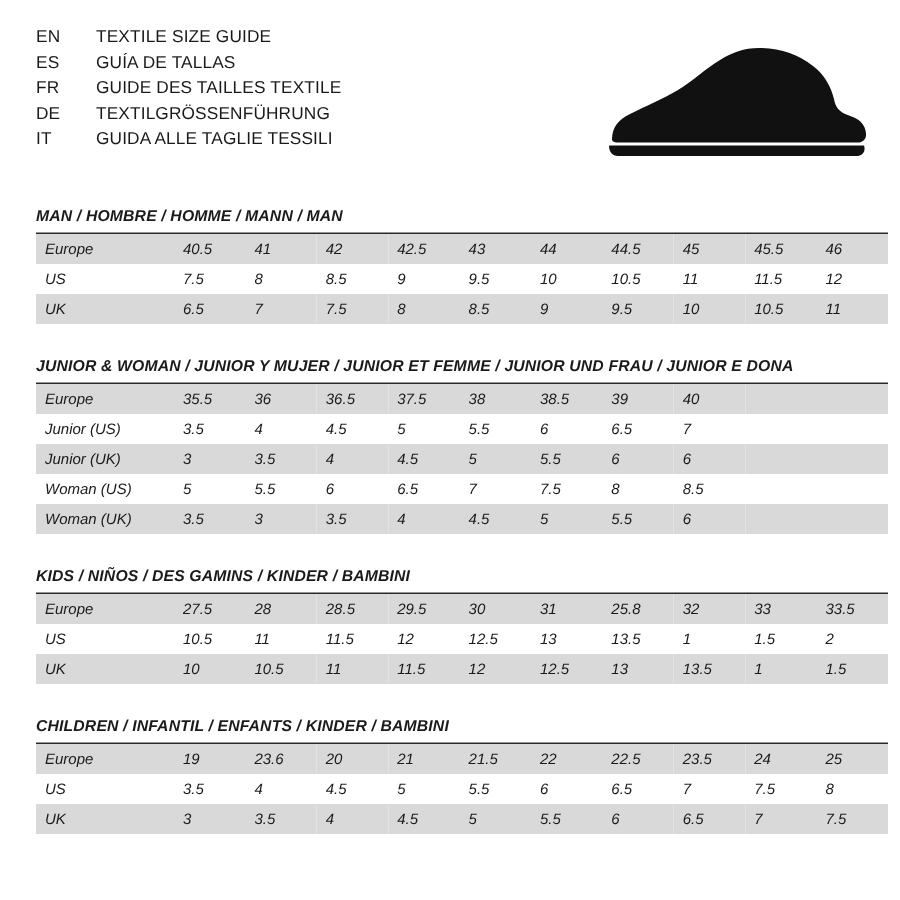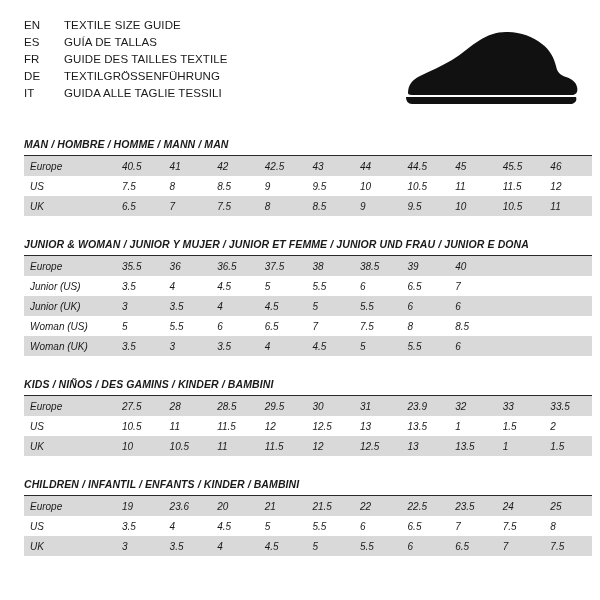--- a/index.html
+++ b/index.html
@@ -301,21 +301,21 @@
       </colgroup>
       <tbody>
         <tr class="shaded">
           <td class="label">Europe</td>
           <td class="cell">27.5</td>
           <td class="cell">28</td>
           <td class="cell">28.5</td>
           <td class="cell">29.5</td>
           <td class="cell">30</td>
           <td class="cell">31</td>
-          <td class="cell">23.9</td>
+          <td class="cell">25.8</td>
           <td class="cell">32</td>
           <td class="cell">33</td>
           <td class="cell">33.5</td>
         </tr>
         <tr>
           <td class="label">US</td>
           <td class="cell">10.5</td>
           <td class="cell">11</td>
           <td class="cell">11.5</td>
           <td class="cell">12</td>

